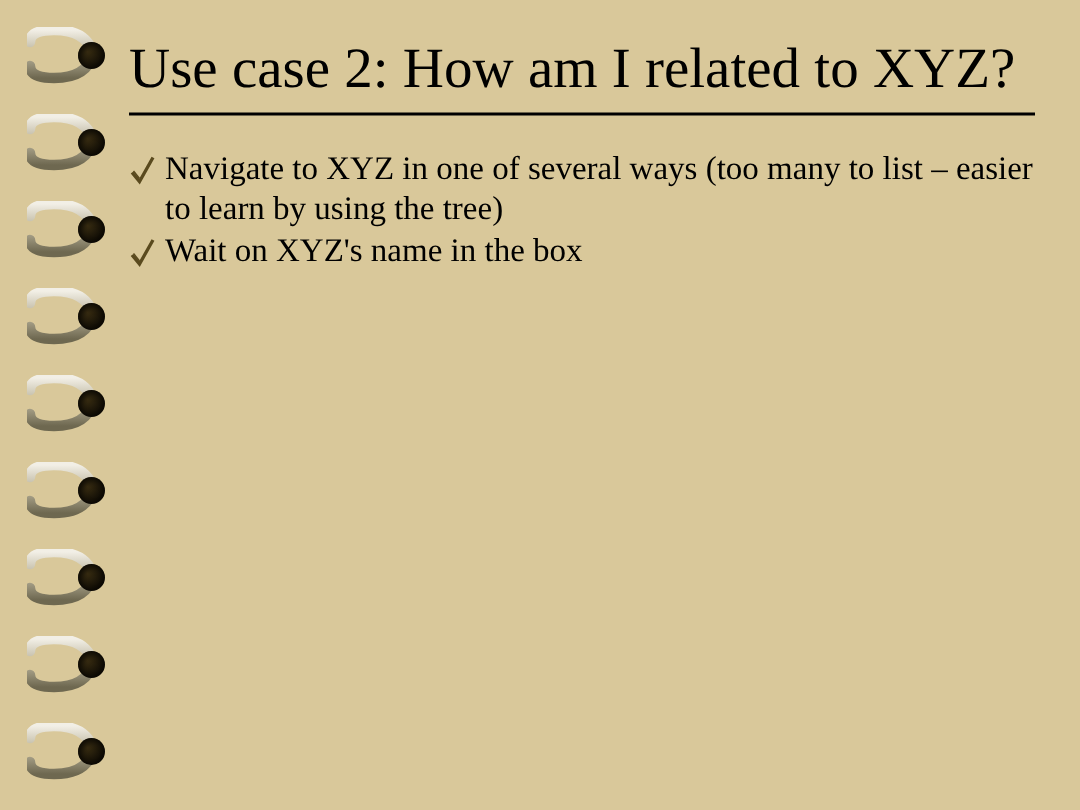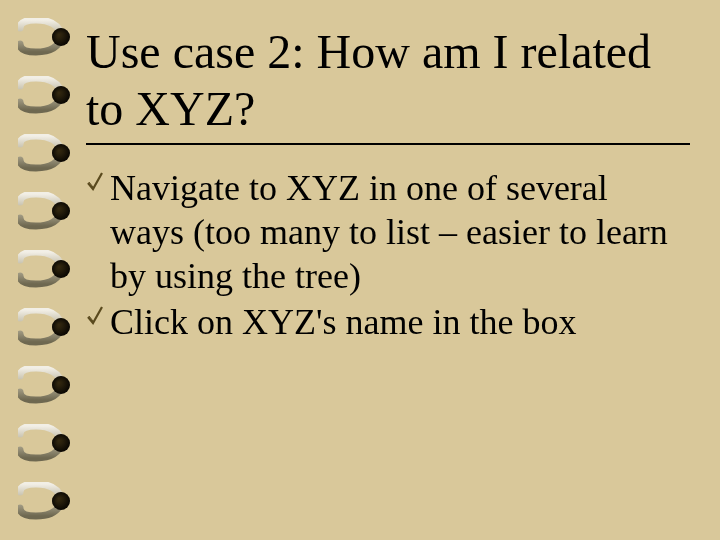--- a/index.html
+++ b/index.html
@@ -46,39 +46,39 @@
     background: radial-gradient(circle at 35% 35%, #3a2e12 0%, #0d0a04 70%);
     box-shadow: inset 2px 2px 4px rgba(0,0,0,0.6);
   }
   .content {
     position: absolute;
     left: 86px;
     right: 30px;
     top: 24px;
   }
   .title {
-    font-size: 48px;
+    font-size: 38px;
     line-height: 1.18;
     font-weight: 400;
     margin: 0 0 6px 0;
   }
   .rule {
     border: none;
     border-top: 2px solid #000;
     margin: 4px 0 22px 0;
   }
   .bullets {
     list-style: none;
     margin: 0;
     padding: 0;
   }
   .bullets li {
     position: relative;
     padding-left: 24px;
-    font-size: 36px;
+    font-size: 22px;
     line-height: 1.22;
     margin-bottom: 2px;
   }
   .check {
     position: absolute;
     left: 0;
     top: 4px;
     width: 18px;
     height: 22px;
     color: #5a4a1e;
@@ -222,17 +222,17 @@
 <svg viewBox="0 0 18 22">
   <path d="M2 12 L7 18 L16 2" fill="none" stroke="currentColor" stroke-width="2.2"></path>
   <path d="M3 11 L7 16" fill="none" stroke="currentColor" stroke-width="1"></path>
 </svg>
           </span><span>Navigate to XYZ in one of several ways (too many to list – easier to learn by using the tree)</span></li>
         <li><span class="check">
 <svg viewBox="0 0 18 22">
   <path d="M2 12 L7 18 L16 2" fill="none" stroke="currentColor" stroke-width="2.2"></path>
   <path d="M3 11 L7 16" fill="none" stroke="currentColor" stroke-width="1"></path>
 </svg>
-          </span><span>Click on XYZ's name in the box</span></li>
+          </span><span>Wait on XYZ's name in the box</span></li>
       </ul>
   </div>
 
 </div>
 
 </body></html>

